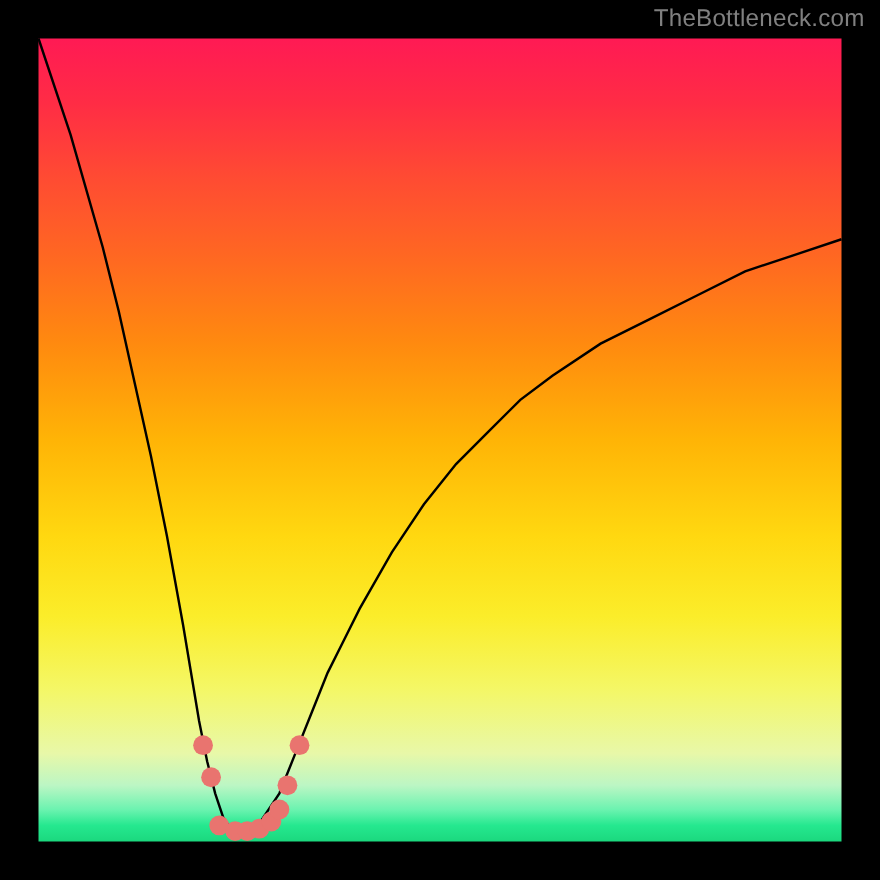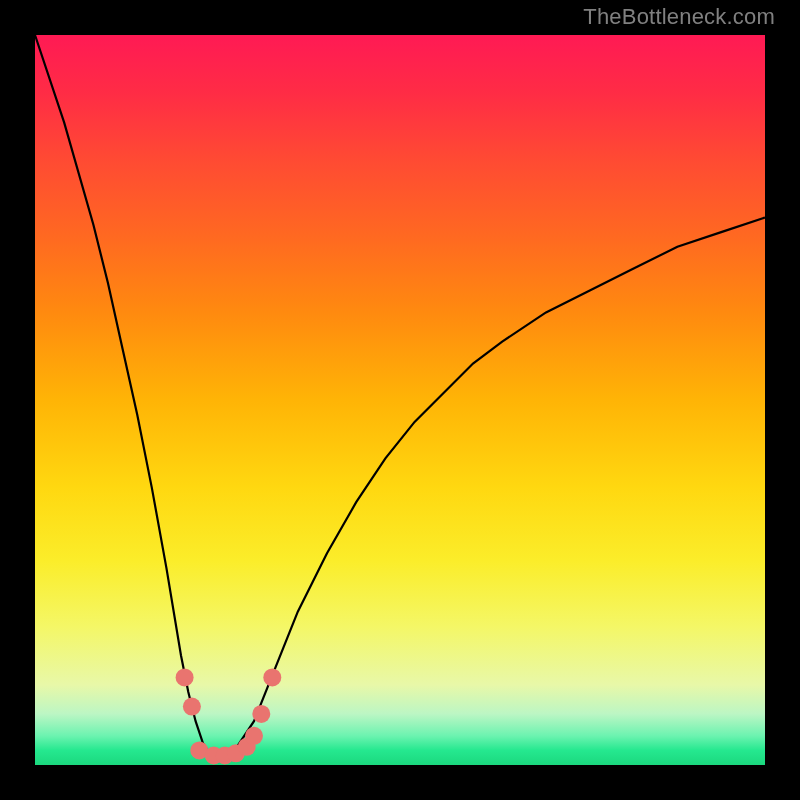--- a/index.html
+++ b/index.html
@@ -56,21 +56,21 @@
     stroke: #000;
     stroke-width: 2.2;
   }
   .dot {
     fill: #e9746f;
     stroke: none;
   }
   .watermark {
     position: absolute;
     top: 4px;
-    right: 25px;
+    right: 14px;
     color: #808080;
     font-size: 22px;
     font-weight: 500;
     letter-spacing: 0.2px;
     user-select: none;
   }
 </style>
 </head>
 <body>
 

